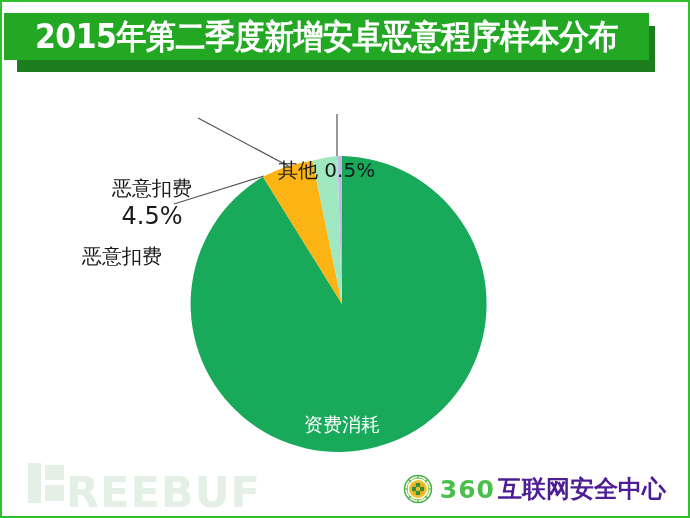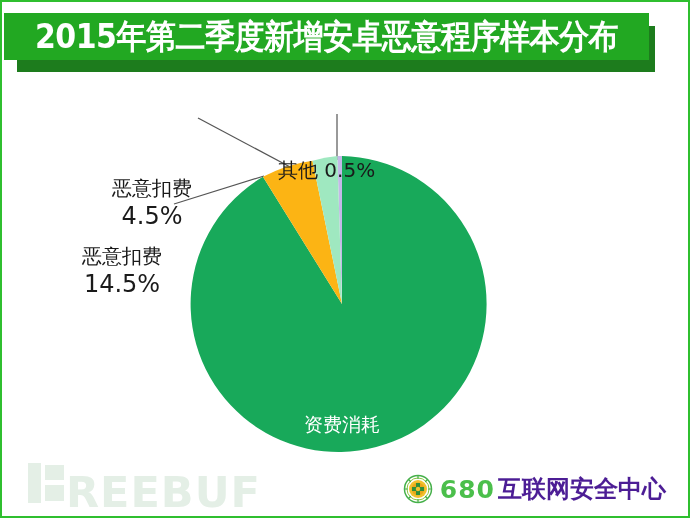--- a/index.html
+++ b/index.html
@@ -226,21 +226,20 @@
       <path d="M 310.50 88.63 A 148 148 0 0 1 335.35 84.07 L 340 232 Z" fill="#9fe8c0"></path>
     </svg>
 
     <div class="callout" id="callout-privacy">
       <span>恶意扣费</span>
       <span class="pct">4.5%</span>
     </div>
 
     <div class="callout" id="callout-fee">
       <span>恶意扣费</span>
-      <span class="pct">14.5%</span>
     </div>
 
     <div class="callout" id="callout-other">
       <span>其他 0.5%</span>
     </div>
 
     <div class="inner-label" id="inner-name">资费消耗</div>
     <div class="inner-label" id="inner-pct">80.5%</div>
   </div>
 
@@ -269,17 +268,17 @@
         <line x1="57" y1="30" x2="51" y2="30"></line>
         <line x1="49" y1="11" x2="45" y2="15"></line>
       </g>
 
       <circle cx="30" cy="30" r="18" fill="#f2c12e"></circle>
       <circle cx="30" cy="30" r="13" fill="#e8a81c"></circle>
 
       <path d="M26 18 h8 v8 h8 v8 h-8 v8 h-8 v-8 h-8 v-8 h8 z" fill="#2f8f3a"></path>
       <circle cx="30" cy="30" r="4.5" fill="#f2c12e"></circle>
     </svg>
-    <span id="brand-num">680</span>
+    <span id="brand-num">360</span>
     <span id="brand-cn">互联网安全中心</span>
   </div>
 
 </div>
 
 </body></html>

